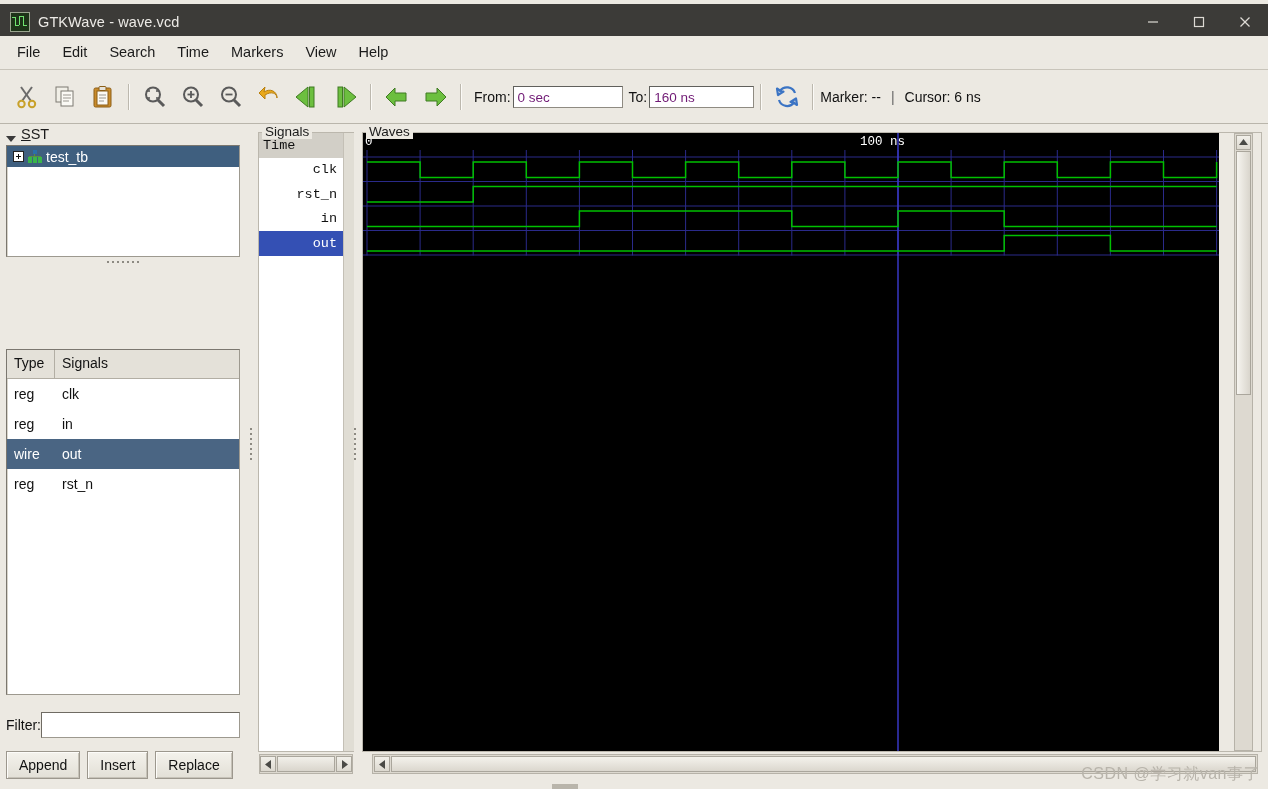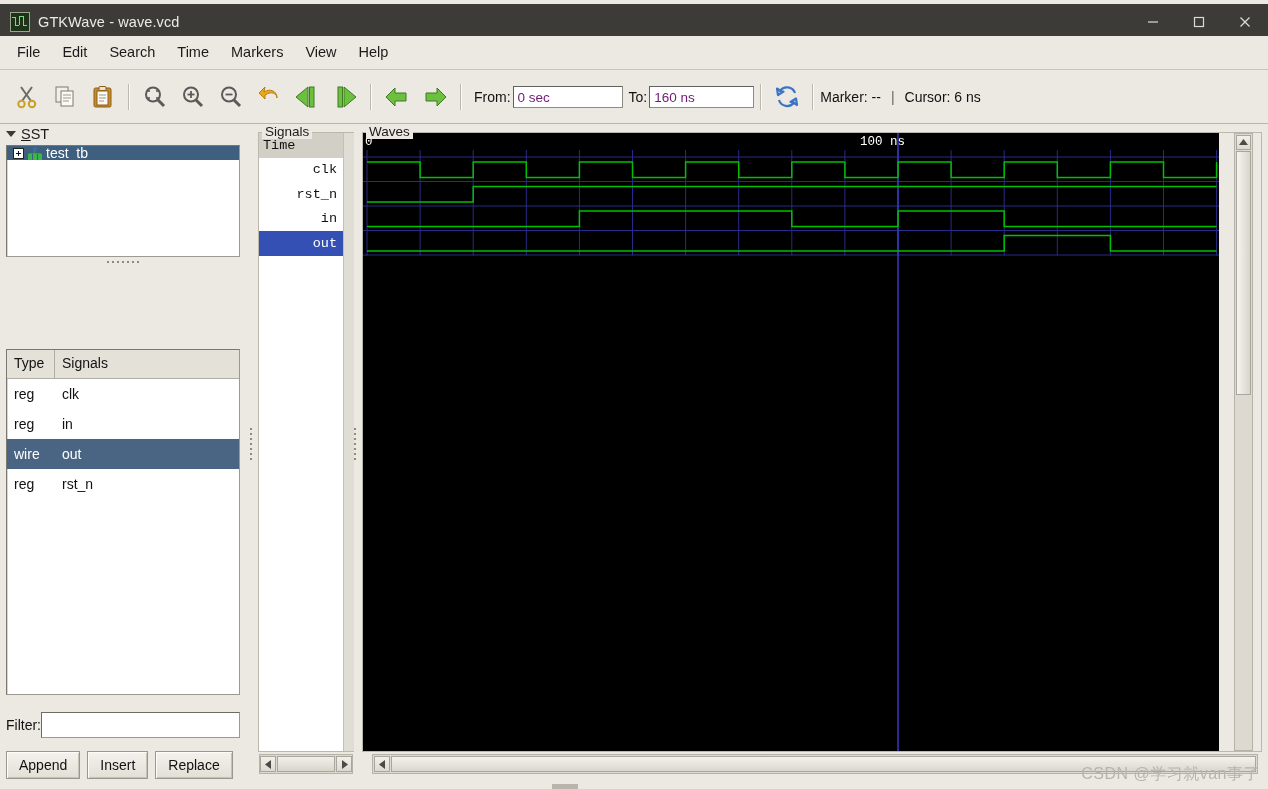--- a/index.html
+++ b/index.html
@@ -93,21 +93,21 @@
     position: absolute; left: 0; top: 124px; width: 1268px; height: 665px;
     background: #ece9e2;
   }
 
   
   .leftcol {
     position: absolute; left: 0; top: 0; width: 246px; height: 665px;
   }
   .sst-header {
     position: absolute; left: 6px; top: 2px;
-    display: flex; align-items: center; gap: 5px;
+    display: flex; align-items: flex-end; gap: 5px;
   }
   .tri-down {
     width: 0; height: 0;
     border-left: 5px solid transparent; border-right: 5px solid transparent;
     border-top: 6px solid #3a3a3a;
   }
   .sst-title {
     font-size: 14.5px; color: #1b1b1b;
   }
   .sst-title u { text-decoration: underline; }
@@ -117,21 +117,21 @@
     border: 1px solid #9d998f;
     border-top-color: #7b776f; border-left-color: #7b776f;
     box-shadow: inset 1px 1px 0 #d9d5cb;
     box-sizing: border-box;
   }
   .sst-tree {
     position: absolute; left: 6px; top: 21px; width: 234px; height: 112px;
     overflow: hidden;
   }
   .tree-row {
-    height: 14px; display: flex; align-items: center; gap: 3px;
+    height: 21px; display: flex; align-items: center; gap: 3px;
     padding-left: 6px; box-sizing: border-box;
   }
   .tree-row.selected { background: #3f5f7f; }
   .expander {
     width: 11px; height: 11px; box-sizing: border-box;
     border: 1px solid #222; background: #fff;
     position: relative; flex: 0 0 auto;
   }
   .expander:before, .expander:after {
     content: ""; position: absolute; background: #111;

